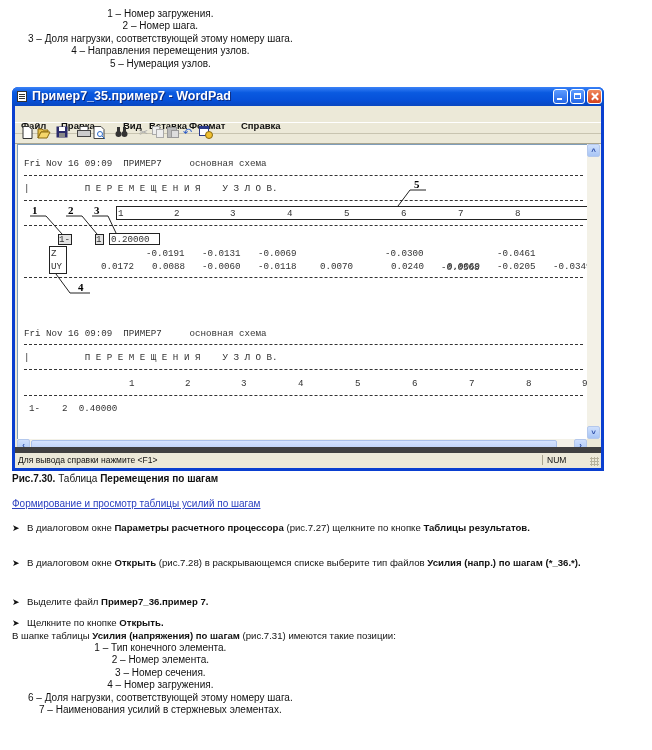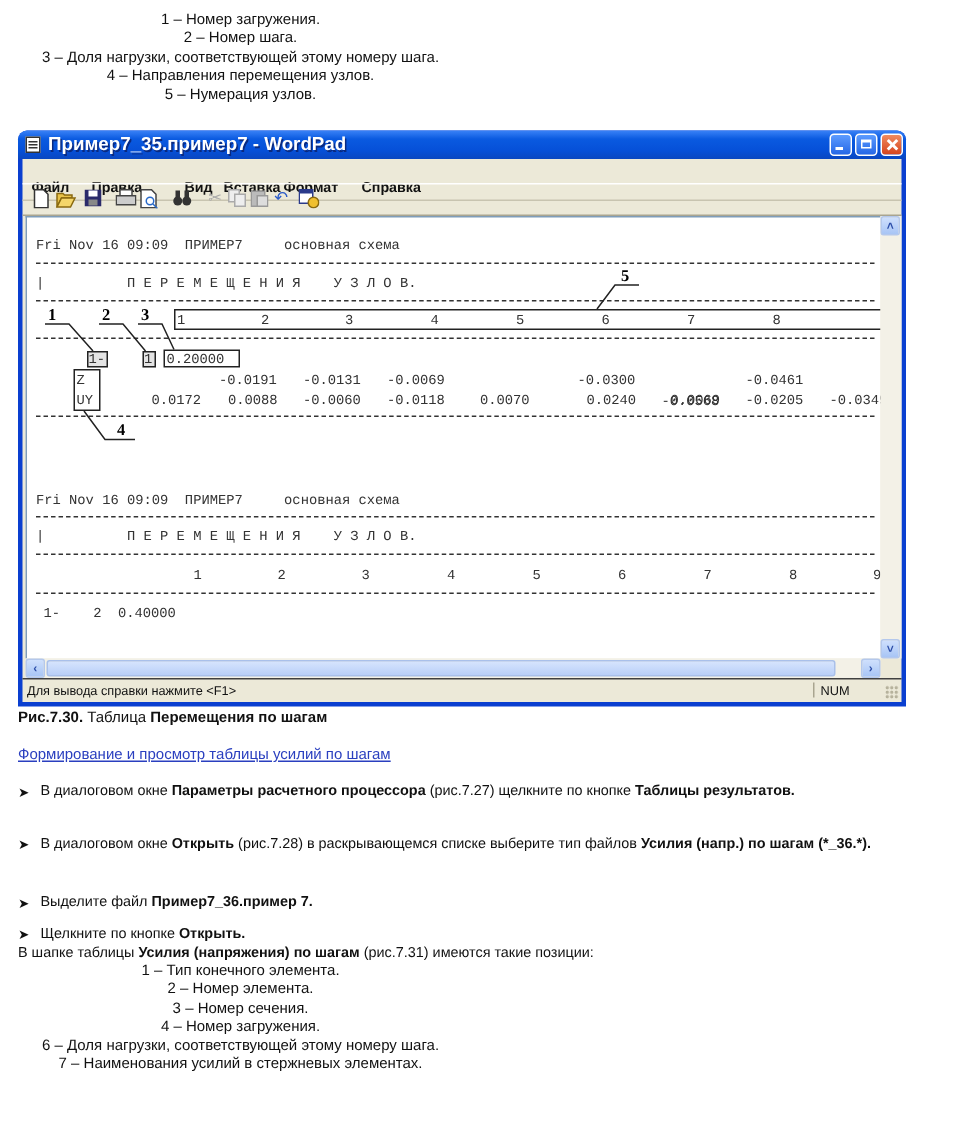--- a/index.html
+++ b/index.html
@@ -22,21 +22,21 @@
   .inner { position:absolute; left:3px; right:3px; top:19px; bottom:3px; background:#ece9d8; }
   .menubar { position:absolute; left:0; right:0; top:0; height:15px; font-size:9.5px; font-weight:bold; border-bottom:1px solid #c8c4b0;margin-top:12px; }
   .menubar span { position:absolute; top:2px; white-space:nowrap; }
   .toolbar { position:absolute; left:0; right:0; top:16px; height:20px; border-top:1px solid #fff; border-bottom:1px solid #a9a590; }
   .tb { position:absolute; top:3px; width:13px; height:13px; font-size:11px; line-height:13px; text-align:center; }
   .editor { position:absolute; left:2px; right:14px; top:38px; bottom:29px; background:#fff; border-left:1px solid #7f9db9; border-top:1px solid #7f9db9; overflow:hidden; }
   .vscroll { position:absolute; right:0; top:38px; width:14px; bottom:29px; background:#f3f1e7; }
   .sbtn { position:absolute; width:13px; height:13px; background:linear-gradient(#cfe0fd,#a8c5f5); border:1px solid #b4c8ec; box-sizing:border-box; border-radius:2px; font-size:8px; color:#2d4ea8; text-align:center; line-height:12px; font-weight:bold; }
   .hscroll { position:absolute; left:2px; right:14px; bottom:16px; height:13px; background:#f3f1e7; }
   .hthumb { position:absolute; left:14px; right:30px; top:1px; height:11px; background:linear-gradient(#d6e4fd,#b9cff8); border:1px solid #a9c0ea; box-sizing:border-box; border-radius:2px; }
-  .statusbar { position:absolute; left:0; right:0; bottom:0; height:15px; font-size:8.5px; border-top:1px solid #404040;padding-left:28px; }
+  .statusbar { position:absolute; left:0; right:0; bottom:0; height:15px; font-size:8.5px; border-top:6px solid #404040;padding-left:28px; }
   .statusbar .st { position:absolute; left:3px; top:2px; white-space:nowrap; }
   .statusbar .num { position:absolute; right:18px; top:1px; width:36px; border-left:1px solid #a9a590; padding-left:4px; top:2px; }
   .statusbar .grip { position:absolute; right:2px; bottom:2px; width:9px; height:9px; background:radial-gradient(circle,#b6b29c 1px,transparent 1.3px) 0 0/3px 3px; }
   .mono { position:absolute; font-family:"Liberation Mono", monospace; font-size:9.2px; color:#333; white-space:pre; }
   .dash { position:absolute; left:6px; right:4px; height:0; border-top:1px dashed #333; }
   .box { position:absolute; border:1px solid #222; box-sizing:border-box; }
   .callout { position:absolute; font-family:"Liberation Serif", serif; font-weight:bold; font-size:11px; color:#000; }
   .caption { position:absolute; left:12px; top:473px; font-size:10px; white-space:nowrap; }
   .link { position:absolute; left:12px; top:498px; font-size:10px; color:#2a3fbf; text-decoration:underline; white-space:nowrap; }
   .bul { position:absolute; left:12px; font-size:9.6px; line-height:12.4px; width:620px; }

